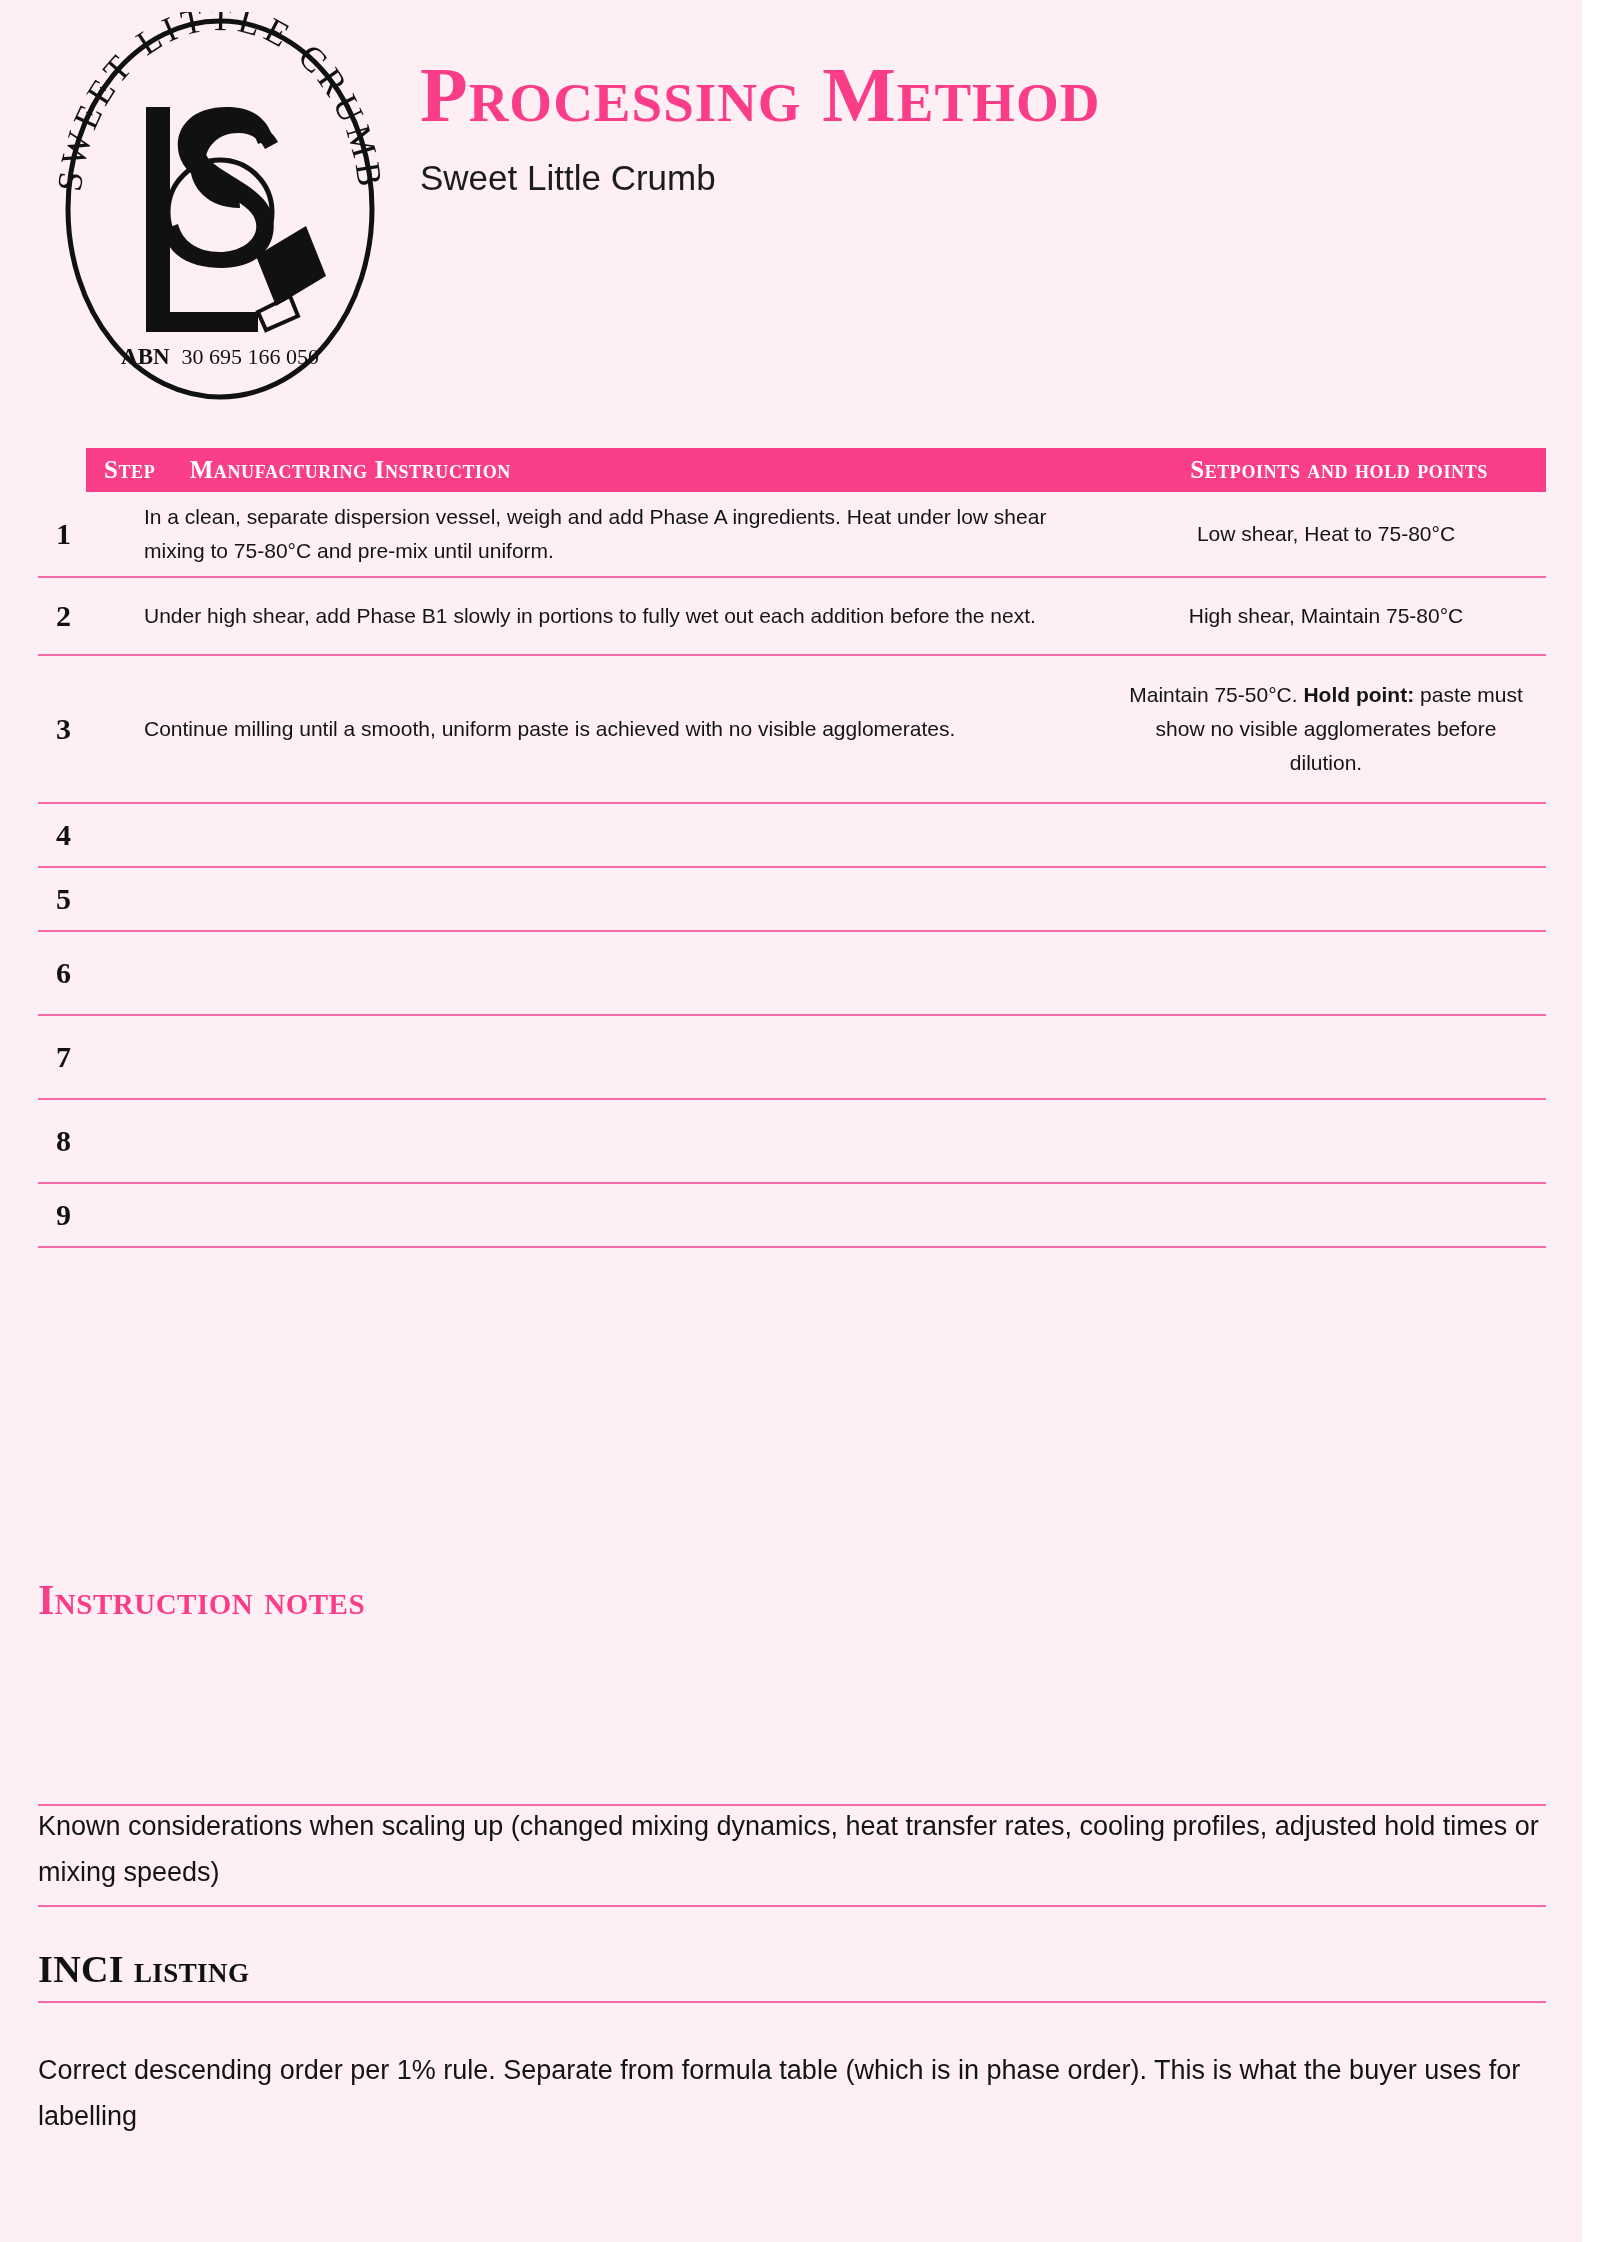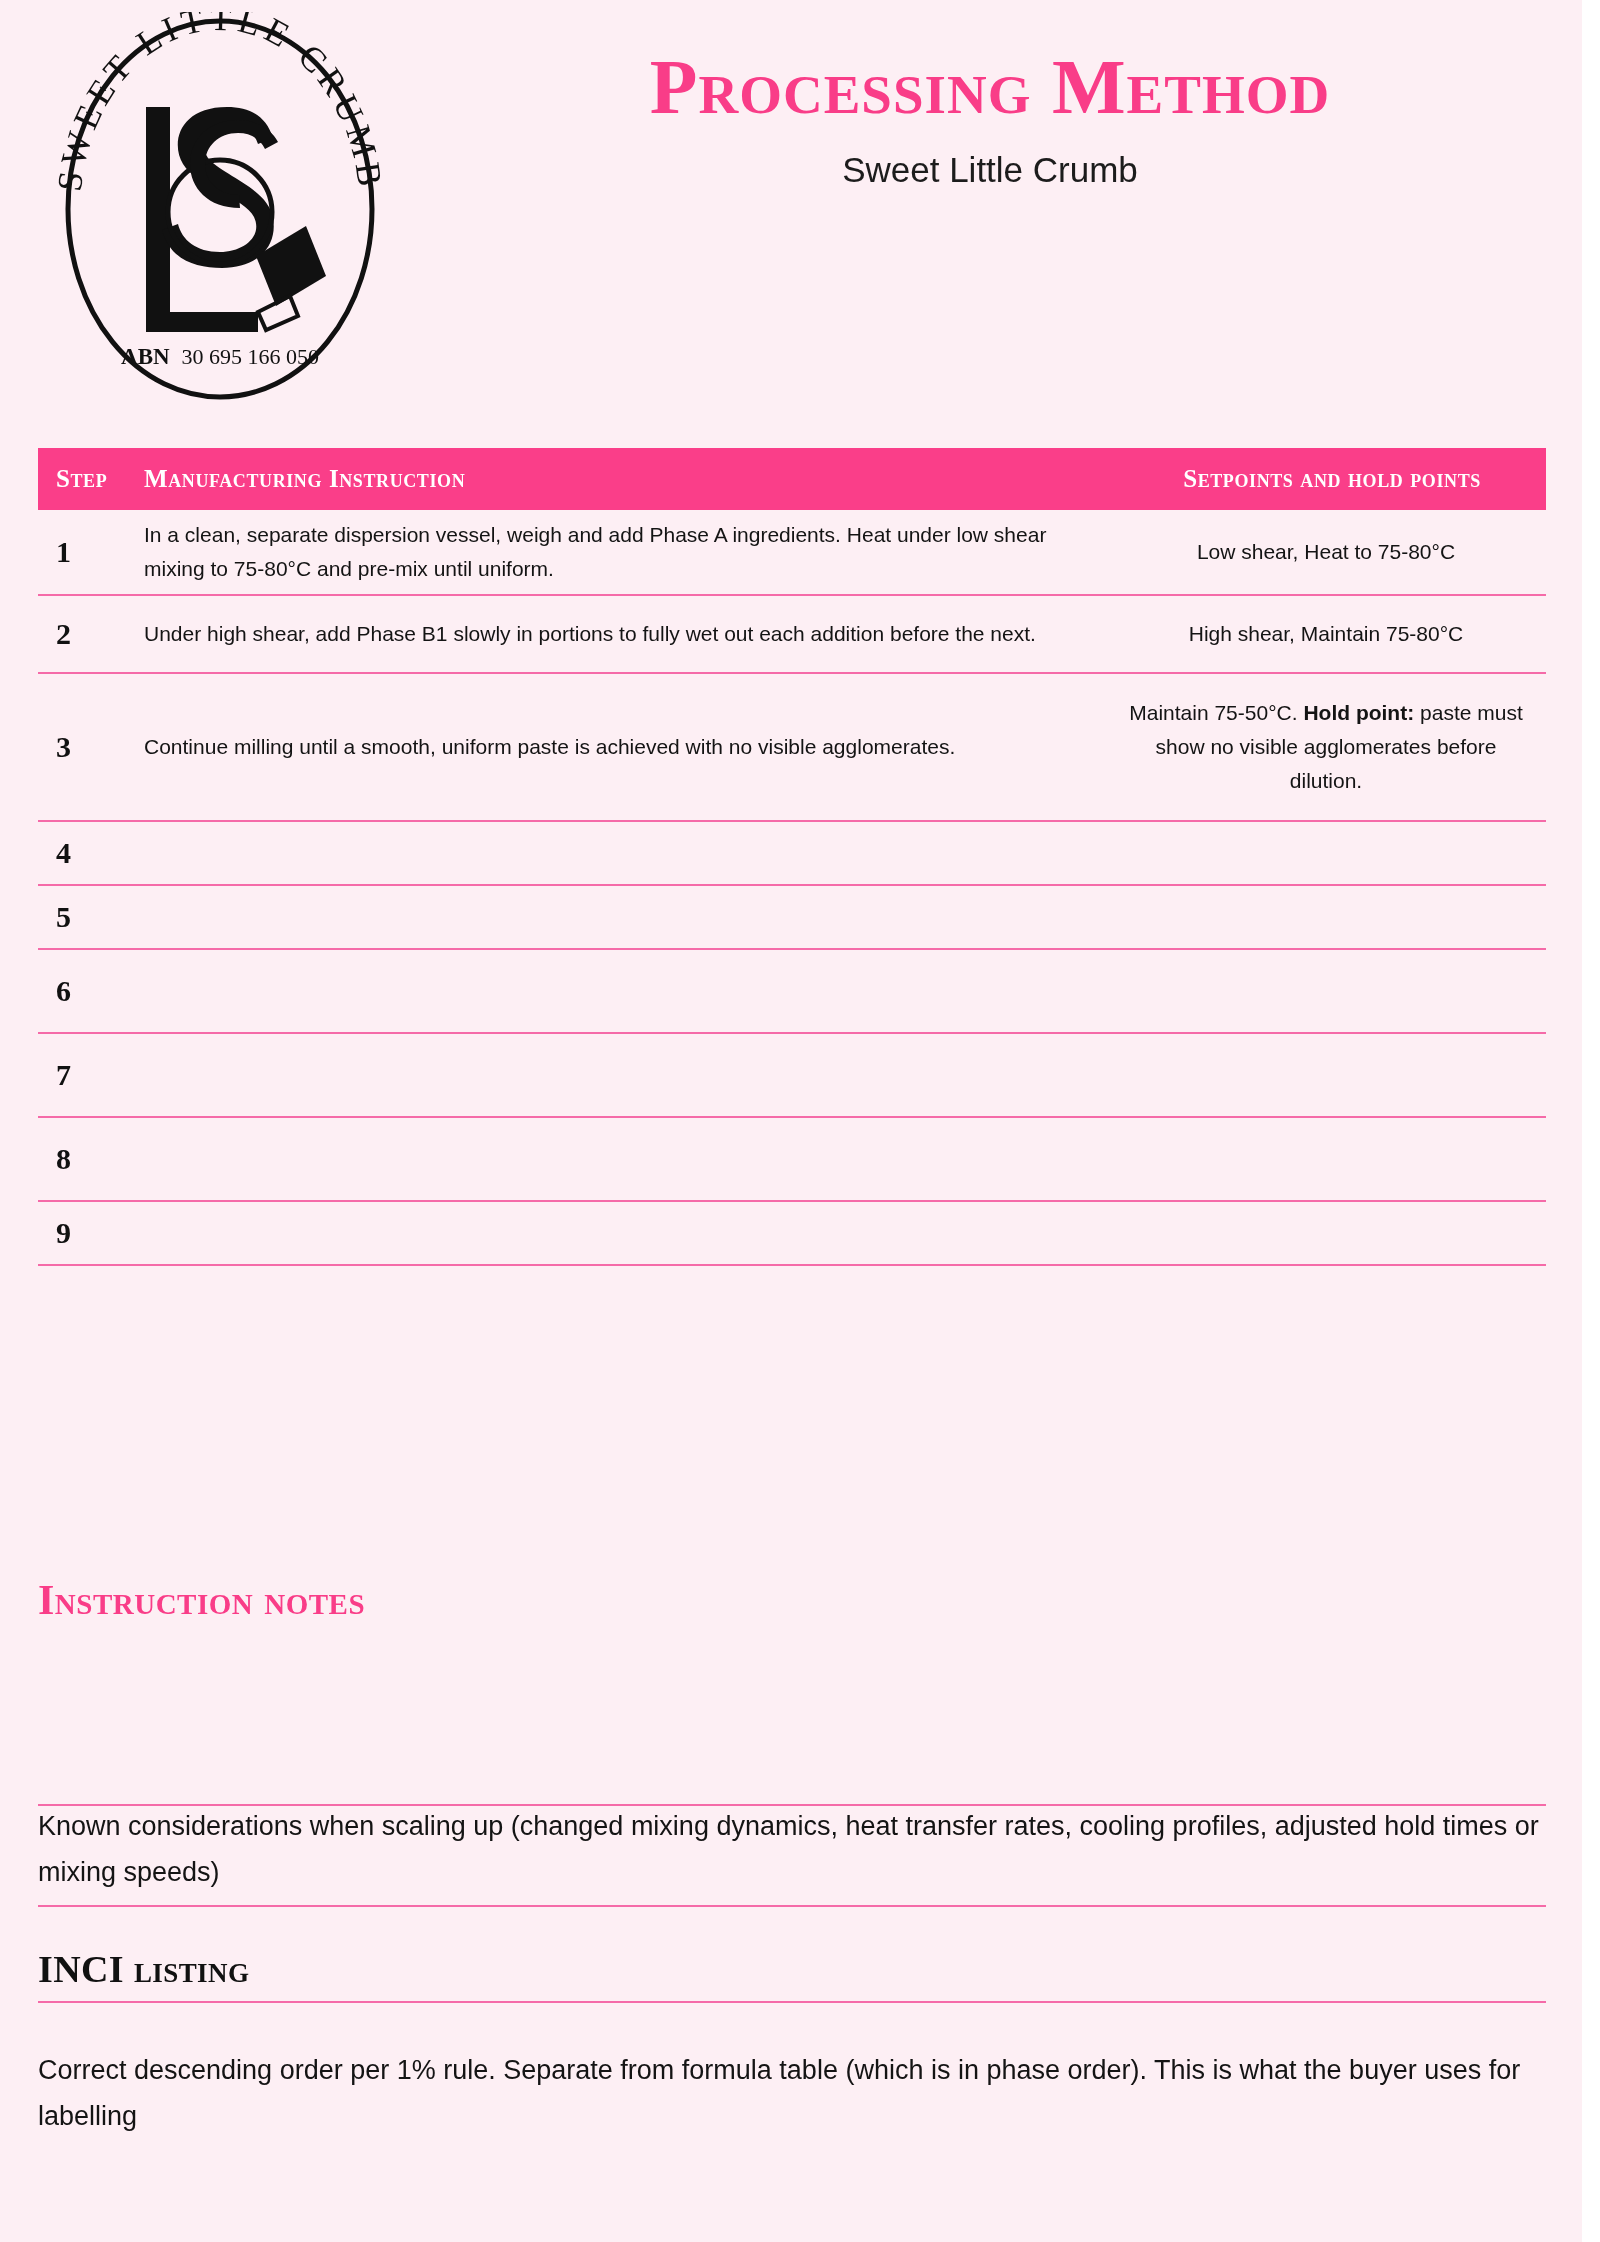--- a/index.html
+++ b/index.html
@@ -39,23 +39,23 @@
     left: 30px;
     top: 12px;
     width: 380px;
     height: 390px;
   }
   .logo svg { display: block; }
 
   .title-block {
     position: absolute;
     left: 420px;
-    top: 44px;
+    top: 52px;
     width: 1140px;
-    text-align: center;
+    text-align: left;
   }
   .doc-title {
     font-family: "Liberation Serif", serif;
     font-weight: bold;
     font-size: 78px;
     line-height: 86px;
     letter-spacing: 1px;
     color: #f93d88;
     font-variant: small-caps;
     margin: 0;
@@ -72,23 +72,24 @@
 
   
   .tbl {
     position: absolute;
     left: 38px;
     top: 448px;
     width: 1508px;
   }
   .thead {
     background: #fa3e89;
-    height: 62px;
+    height: 44px;
     display: flex;
     align-items: center;
+    margin-left: 48px;
   }
   .th {
     font-family: "Liberation Serif", serif;
     font-variant: small-caps;
     font-weight: bold;
     font-size: 25px;
     letter-spacing: 0.6px;
     color: #ffffff;
   }
   .c-step   { width: 90px;  padding-left: 18px; box-sizing: border-box; }

